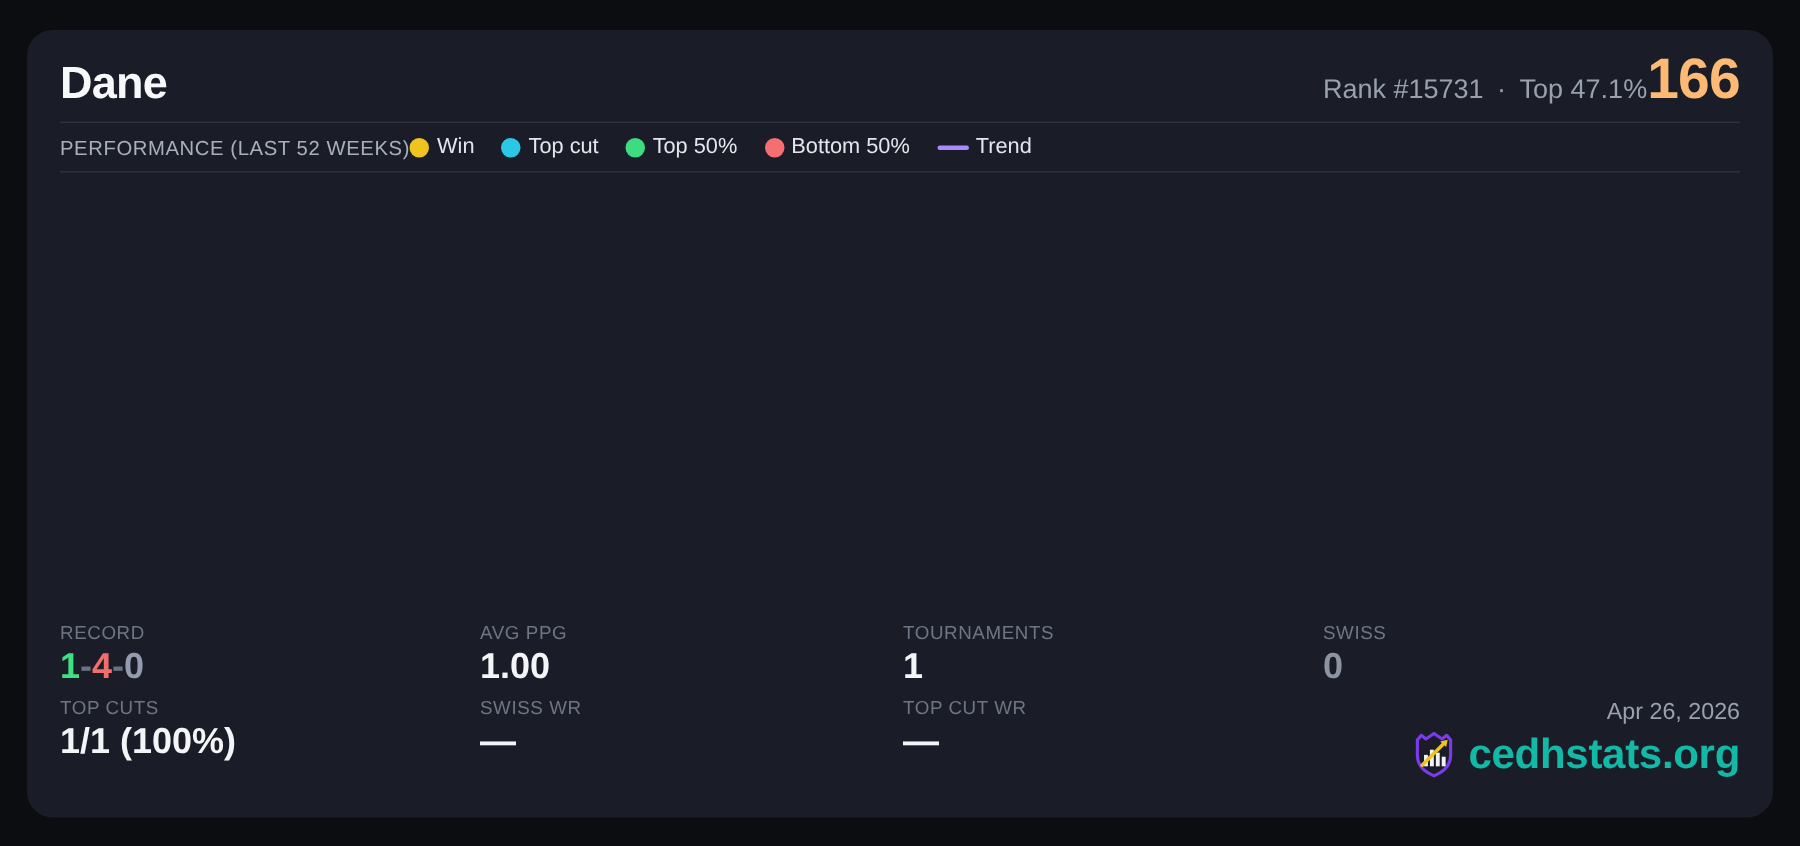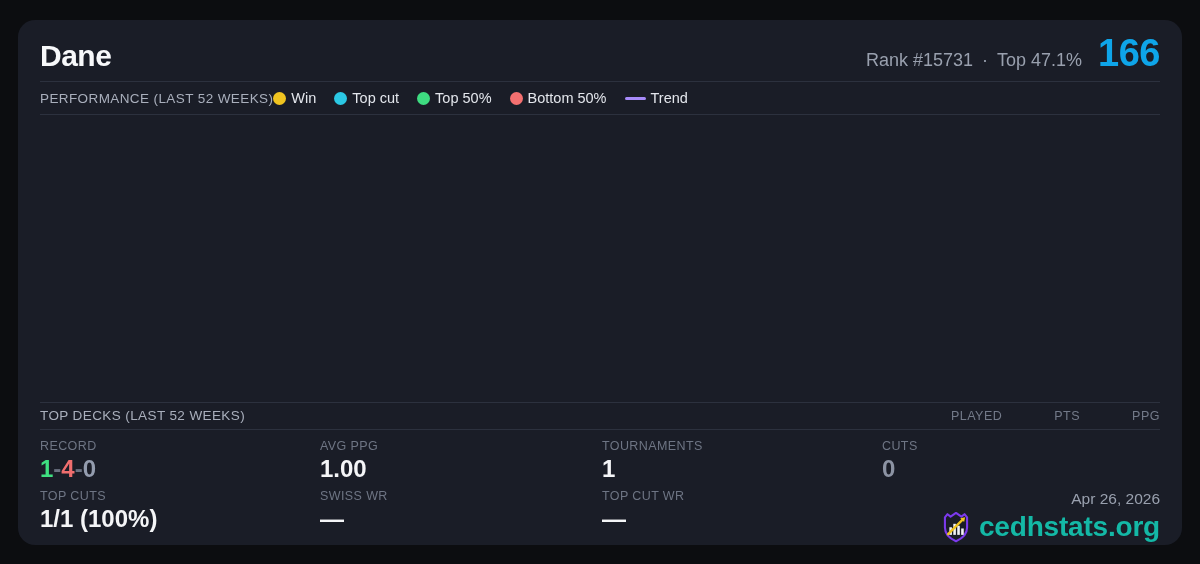--- a/index.html
+++ b/index.html
@@ -31,22 +31,21 @@
     color: #f7f8fa;
     font-size: 30px;
     font-weight: 700;
     letter-spacing: -0.5px;
     line-height: 1.1;
   }
   .header-right { display: flex; align-items: baseline; }
   .rank-text { color: #99a0ae; font-size: 18px; }
   .rank-sep { margin: 0 9px; color: #99a0ae; }
   .rating {
-    margin-left: 16px;
-    color: #0ea5e9;
+    color: #fdba74;
     font-size: 38px;
     font-weight: 700;
     letter-spacing: -0.5px;
     line-height: 1;
   }
   
   .perf-row {
     display: flex;
     justify-content: flex-start;
     align-items: center;
@@ -73,21 +72,21 @@
     height: 28px;
     border-top: 1px solid #2c313e;
     border-bottom: 1px solid #2c313e;
   }
   .topdecks-cols { display: flex; gap: 52px; }
   .col-header { color: #737a89; font-size: 12.5px; letter-spacing: 0.5px; }
   
   .stats {
     display: grid;
     grid-template-columns: 280px 282px 280px 1fr;
-    padding: 9px 0 2px;
+    padding: 9px 0 26px;
     row-gap: 7px;
   }
   .stat-label {
     color: #6e7584;
     font-size: 12.5px;
     letter-spacing: 0.4px;
   }
   .stat-value {
     color: #f4f5f7;
     font-size: 24px;
@@ -149,48 +148,40 @@
       </span>
       <span class="legend-item">
         <span class="legend-line" style="background: rgb(167, 139, 250);"></span>
         <span class="legend-label">Trend</span>
       </span>
     </div>
   </div>
 
   <div class="chart-area"></div>
 
-  <div class="topdecks-row">
-    <span class="section-title">TOP DECKS (LAST 52 WEEKS)</span>
-    <div class="topdecks-cols">
-      <span class="col-header">PLAYED</span>
-      <span class="col-header">PTS</span>
-      <span class="col-header">PPG</span>
-    </div>
-  </div>
 
   <div class="stats">
 
     <div class="stat-tile">
       <div class="stat-label">RECORD</div>
       <div class="stat-value"><span class="rec-win">1</span><span class="rec-sep">-</span><span class="rec-loss">4</span><span class="rec-sep">-</span><span class="rec-draw">0</span></div>
     </div>
 
     <div class="stat-tile">
       <div class="stat-label">AVG PPG</div>
       <div class="stat-value">1.00</div>
     </div>
 
     <div class="stat-tile">
       <div class="stat-label">TOURNAMENTS</div>
       <div class="stat-value">1</div>
     </div>
 
     <div class="stat-tile">
-      <div class="stat-label">CUTS</div>
+      <div class="stat-label">SWISS</div>
       <div class="stat-value muted">0</div>
     </div>
 
     <div class="stat-tile">
       <div class="stat-label">TOP CUTS</div>
       <div class="stat-value">1/1 (100%)</div>
     </div>
 
     <div class="stat-tile">
       <div class="stat-label">SWISS WR</div>

